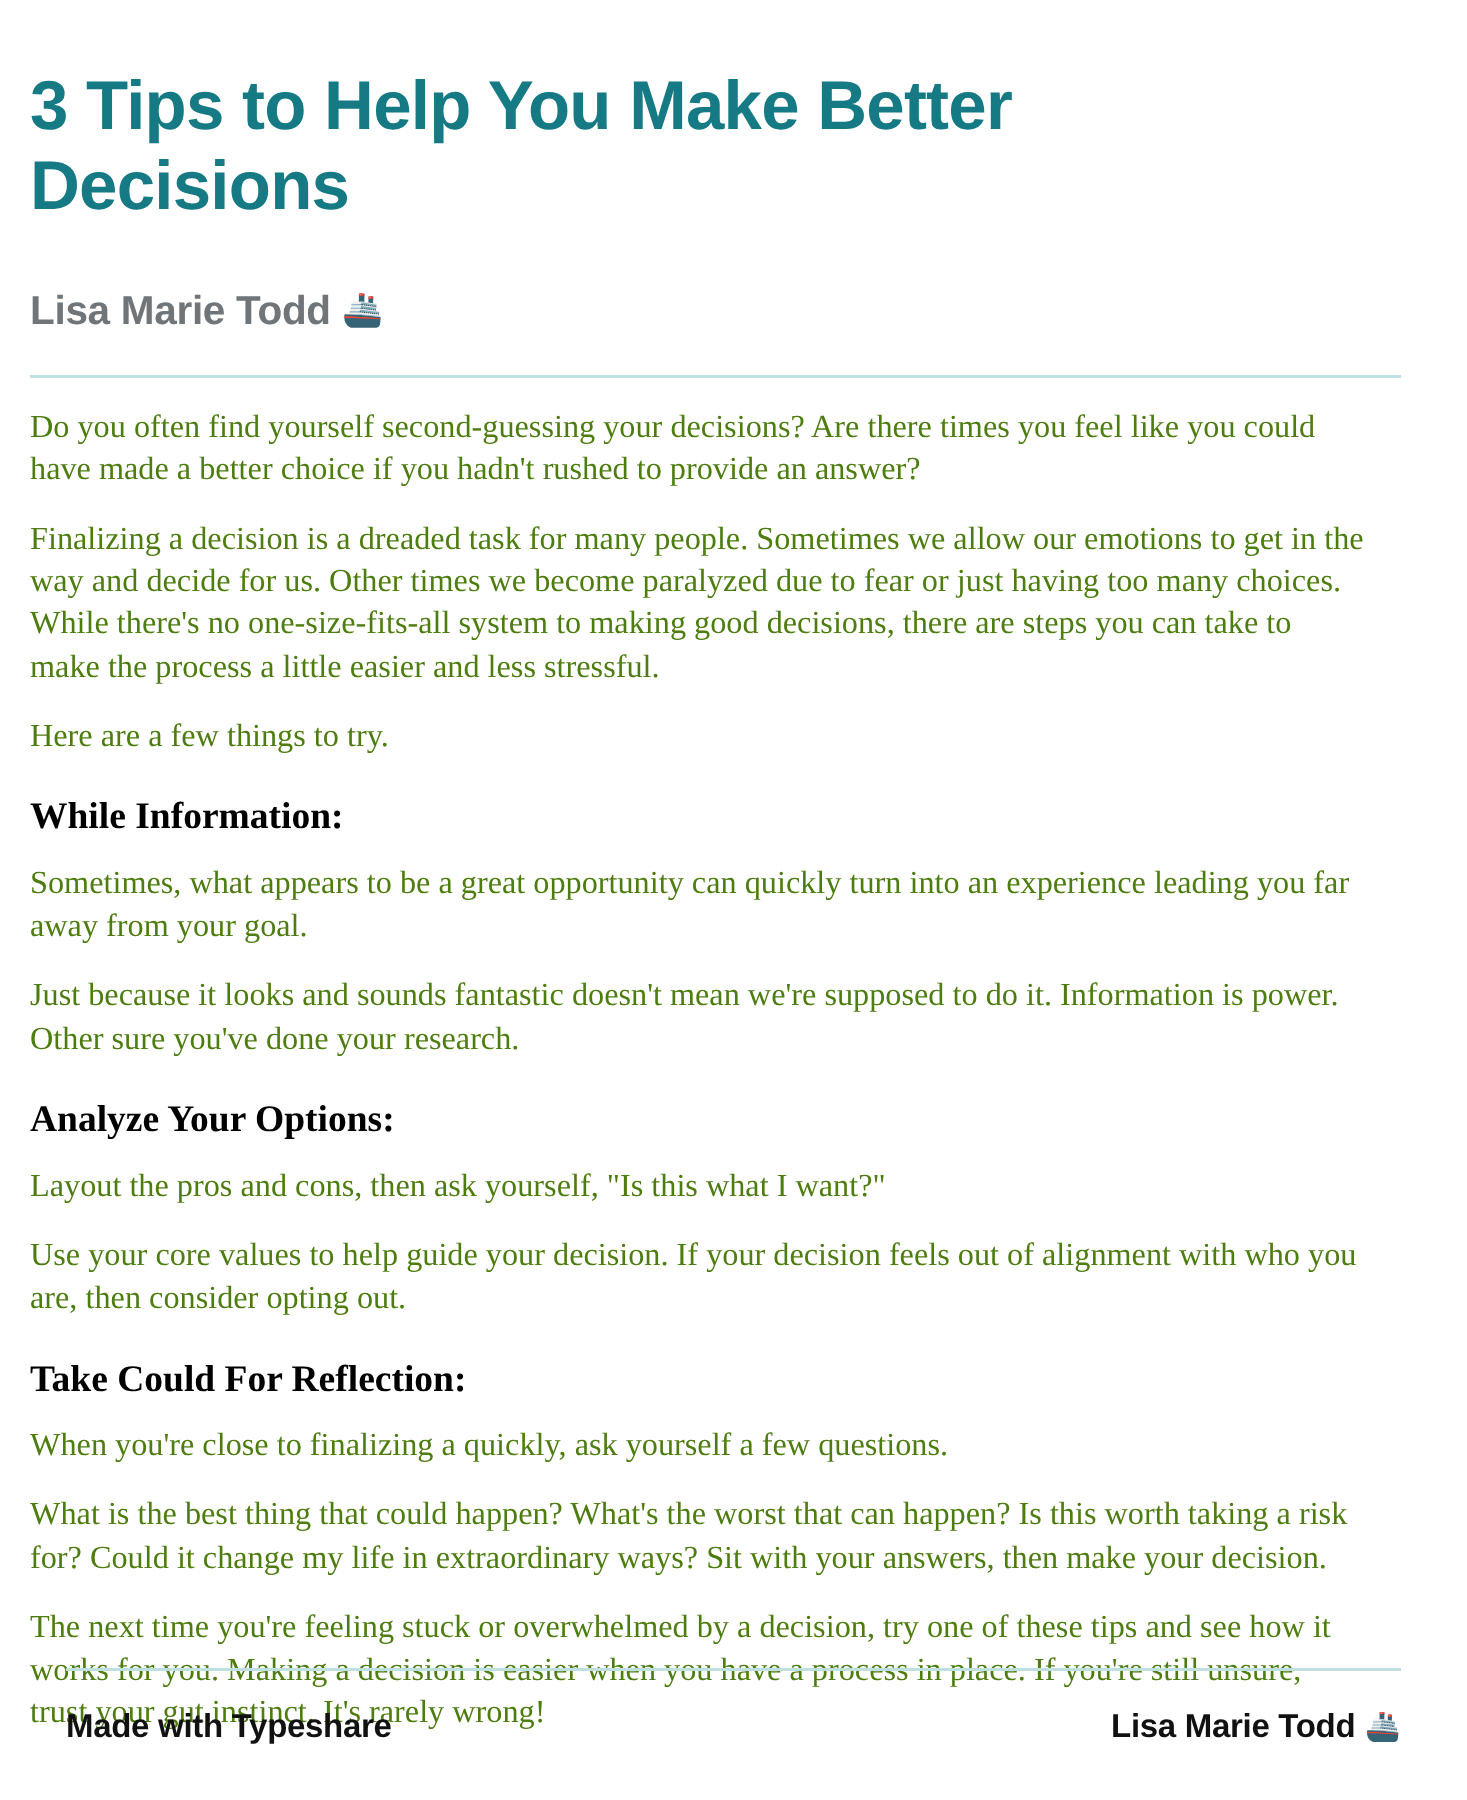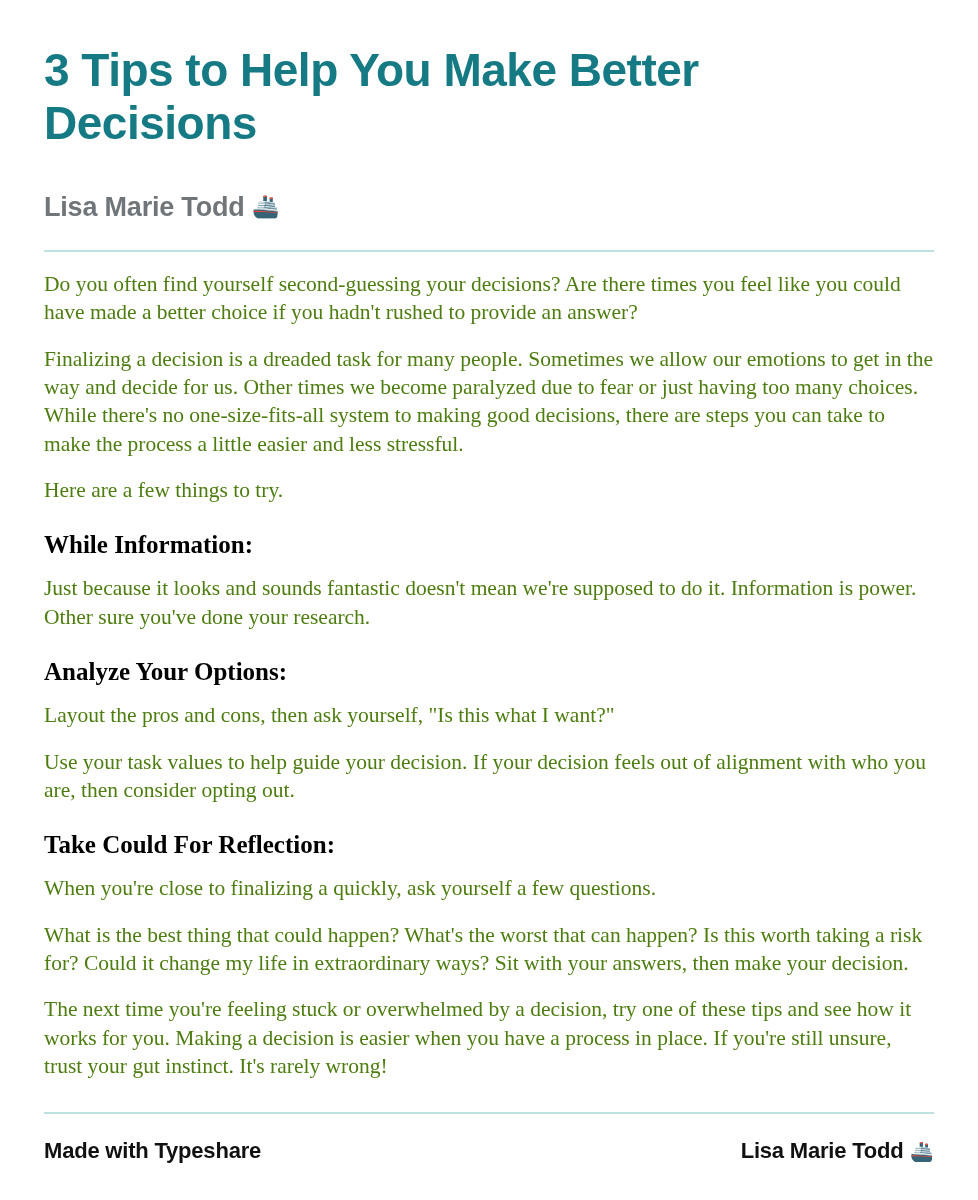--- a/index.html
+++ b/index.html
@@ -12,21 +12,21 @@
     height: 1200px;
     font-family: "Liberation Serif", serif;
     color: #1a1a1a;
     position: relative;
     overflow: hidden;
   }
   .page {
     width: 978px;
     height: 1200px;
     box-sizing: border-box;
-    padding: 44px 44px 0 44px;
+    padding: 44px 44px 0 20px;
     display: flex;
     flex-direction: column;
     position: relative;
   }
   .title {
     font-family: "Liberation Sans", sans-serif;
     font-weight: bold;
     font-size: 46px;
     line-height: 1.15;
     color: #157a84;
@@ -118,24 +118,25 @@
     <span class="author-emoji">🚢</span>
   </div>
 
   <div class="rule"></div>
 
   <div class="content" id="article-content">
       <p>Do you often find yourself second-guessing your decisions? Are there times you feel like you could have made a better choice if you hadn't rushed to provide an answer?</p>
       <p>Finalizing a decision is a dreaded task for many people. Sometimes we allow our emotions to get in the way and decide for us. Other times we become paralyzed due to fear or just having too many choices. While there's no one-size-fits-all system to making good decisions, there are steps you can take to make the process a little easier and less stressful.</p>
       <p>Here are a few things to try.</p>
       <h2>While Information:</h2>
+      <p>Sometimes, what appears to be a great opportunity can quickly turn into an experience leading you far away from your goal.</p>
       <p>Just because it looks and sounds fantastic doesn't mean we're supposed to do it. Information is power. Other sure you've done your research.</p>
       <h2>Analyze Your Options:</h2>
       <p>Layout the pros and cons, then ask yourself, "Is this what I want?"</p>
-      <p>Use your task values to help guide your decision. If your decision feels out of alignment with who you are, then consider opting out.</p>
+      <p>Use your core values to help guide your decision. If your decision feels out of alignment with who you are, then consider opting out.</p>
       <h2>Take Could For Reflection:</h2>
       <p>When you're close to finalizing a quickly, ask yourself a few questions.</p>
       <p>What is the best thing that could happen? What's the worst that can happen? Is this worth taking a risk for? Could it change my life in extraordinary ways? Sit with your answers, then make your decision.</p>
       <p>The next time you're feeling stuck or overwhelmed by a decision, try one of these tips and see how it works for you. Making a decision is easier when you have a process in place. If you're still unsure, trust your gut instinct. It's rarely wrong!</p>
     </div>
 
   <div class="footer-wrap">
     <div class="footer-rule"></div>
     <div class="footer">
       <div class="footer-left">Made with Typeshare</div>

